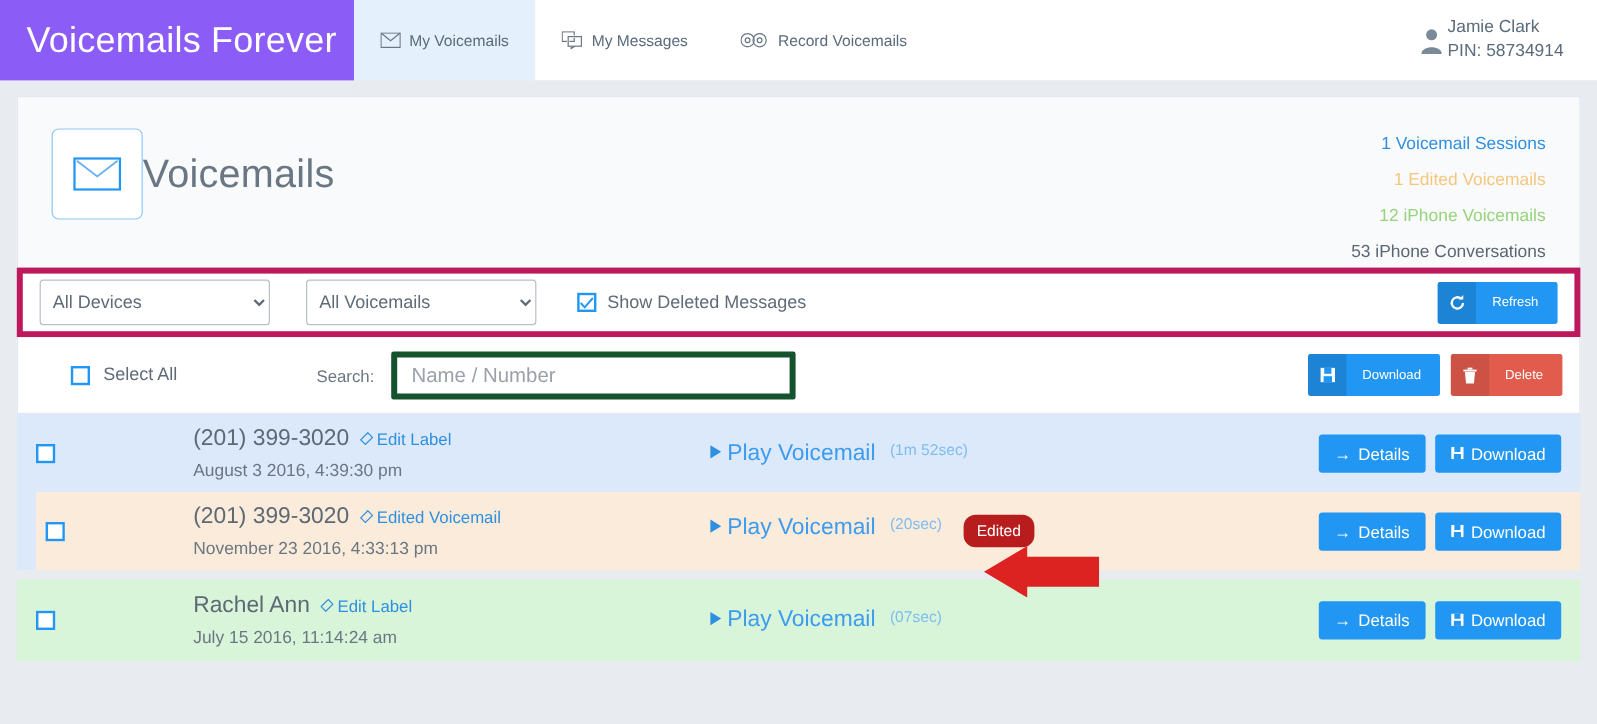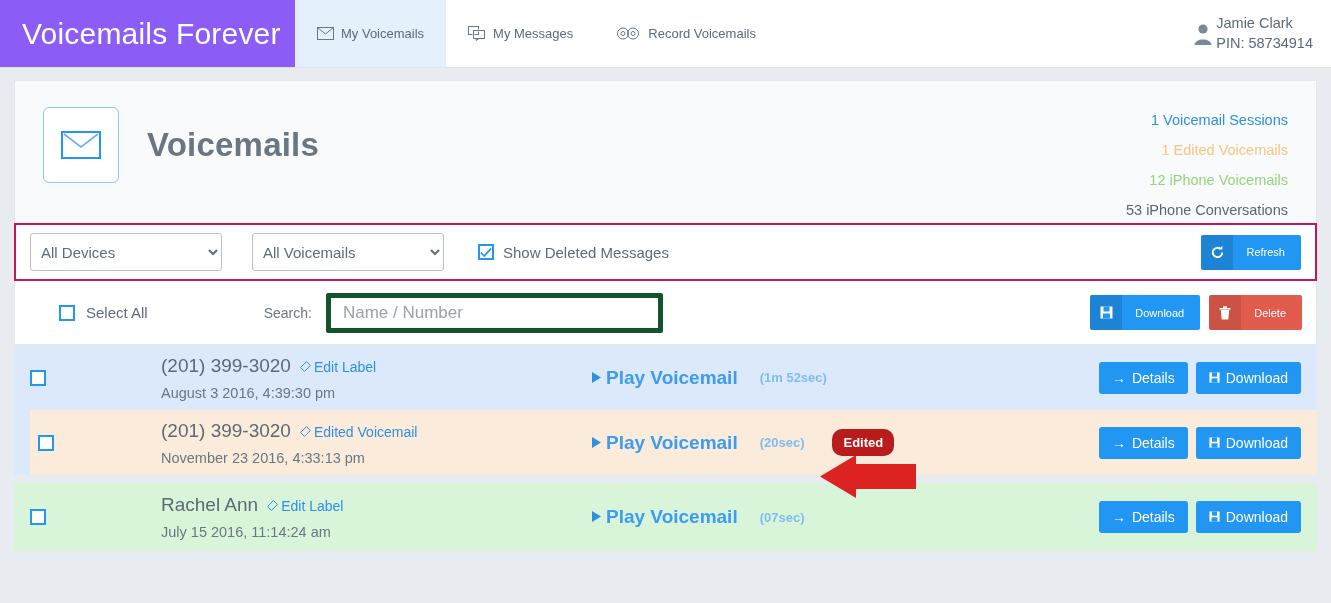--- a/index.html
+++ b/index.html
@@ -27,21 +27,21 @@
   .navtab {
     display: flex; align-items: center; gap: 7px;
     padding: 0 22px; font-size: 13px; color: #5a6b7b;
     cursor: pointer; white-space: nowrap;
   }
   .navtab.active { background: #e4f0fb; }
   .navtab .ico { display: inline-flex; align-items: center; color: #5a6b7b; }
   .nav-spacer { flex: 1; }
   .userbox {
     display: flex; align-items: center; gap: 0;
-    padding-right: 18px; color: #5a6b7b;
+    padding-right: 28px; color: #5a6b7b;
   }
   .userbox .avatar { color: #7b8a99; display: flex; }
   .user-lines { line-height: 1.35; font-size: 14.5px; text-align: left; }
   .user-lines .nm { display: block; }
   .user-lines .pin { display: block; }
 
   
   .wrap { padding: 12px 14px 0 14px; }
   .panel {
     background: #f8fafc;
@@ -49,35 +49,35 @@
     border-bottom: none;
     position: relative;
     height: 143px;
   }
   .panel-head { display: flex; align-items: center; padding: 26px 0 0 28px; }
   .mailbox-icon {
     width: 76px; height: 76px; border: 1px solid #8dc9f3; border-radius: 6px;
     background: #ffffff; display: flex; align-items: center; justify-content: center;
   }
   .panel-title {
-    font-size: 33px; color: #6b7683; font-weight: 700;
-    margin-left: 28px; letter-spacing: .2px;
+    font-size: 33px; color: #6b7683; font-weight: 400;
+    letter-spacing: .2px;
   }
   .stats {
     position: absolute; right: 28px; top: 24px;
     text-align: right; font-size: 14.5px; line-height: 30px;
   }
   .stats .s1 { color: #2f8fe0; }
   .stats .s2 { color: #f5c77e; }
   .stats .s3 { color: #97d37a; }
   .stats .s4 { color: #5a6672; }
 
   
   .filterbar {
-    background: #ffffff; border: 2px solid #be185d;
+    background: #ffffff; border: 5px solid #be185d;
     height: 58px; display: flex; align-items: center;
     padding: 0 14px 0 14px; position: relative;
   }
   select.dd {
     height: 38px; width: 192px; font-size: 15px; color: #5f6b77;
     border: 1px solid #b9bfc6; border-radius: 3px;
     background: #fff; padding: 0 6px; font-family: "Liberation Sans", sans-serif;
   }
   .dd + .dd { margin-left: 30px; }
   .chk-wrap { display: flex; align-items: center; gap: 9px; margin-left: 34px; font-size: 15px; color: #5f6b77; }
@@ -127,21 +127,21 @@
   }
   .vrow.inset { margin-left: 16px; background: #fbebda; }
   .vrow.green { background: #d8f5d9; margin-top: 8px; height: 68px; }
   .cell-check { width: 47px; display: flex; justify-content: center; align-items: center; }
   .cell-name { width: 100px; }
   .name-block { margin-left: 0; width: 430px; }
   .nm-line { display: flex; align-items: baseline; gap: 9px; }
   .nm-main { font-size: 19px; color: #5d6a76; }
   .nm-edit { font-size: 14px; color: #2f8fe0; display: inline-flex; align-items: center; gap: 3px; cursor: pointer; }
   .nm-date { font-size: 14.5px; color: #6b7683; margin-top: 8px; }
-  .cell-play { flex: 1; display: flex; align-items: center; gap: 22px; font-weight: bold; }
+  .cell-play { flex: 1; display: flex; align-items: flex-start; gap: 12px; }
   .play-link { display: inline-flex; align-items: center; gap: 4px; color: #3d9bf0; font-size: 19px; cursor: pointer; }
   .dur { font-size: 13px; color: #7fbdf0; }
   .badge-edited {
     background: #b91c1c; color: #fff; font-size: 13px;
     padding: 6px 11px; border-radius: 10px; margin-left: 6px;
   }
   .cell-actions { display: flex; gap: 8px; padding-right: 16px; }
   .btn.sm { height: 32px; font-size: 14px; border-radius: 3px; }
   .btn.sm .blbl { padding: 0 13px; gap: 6px; }
 

